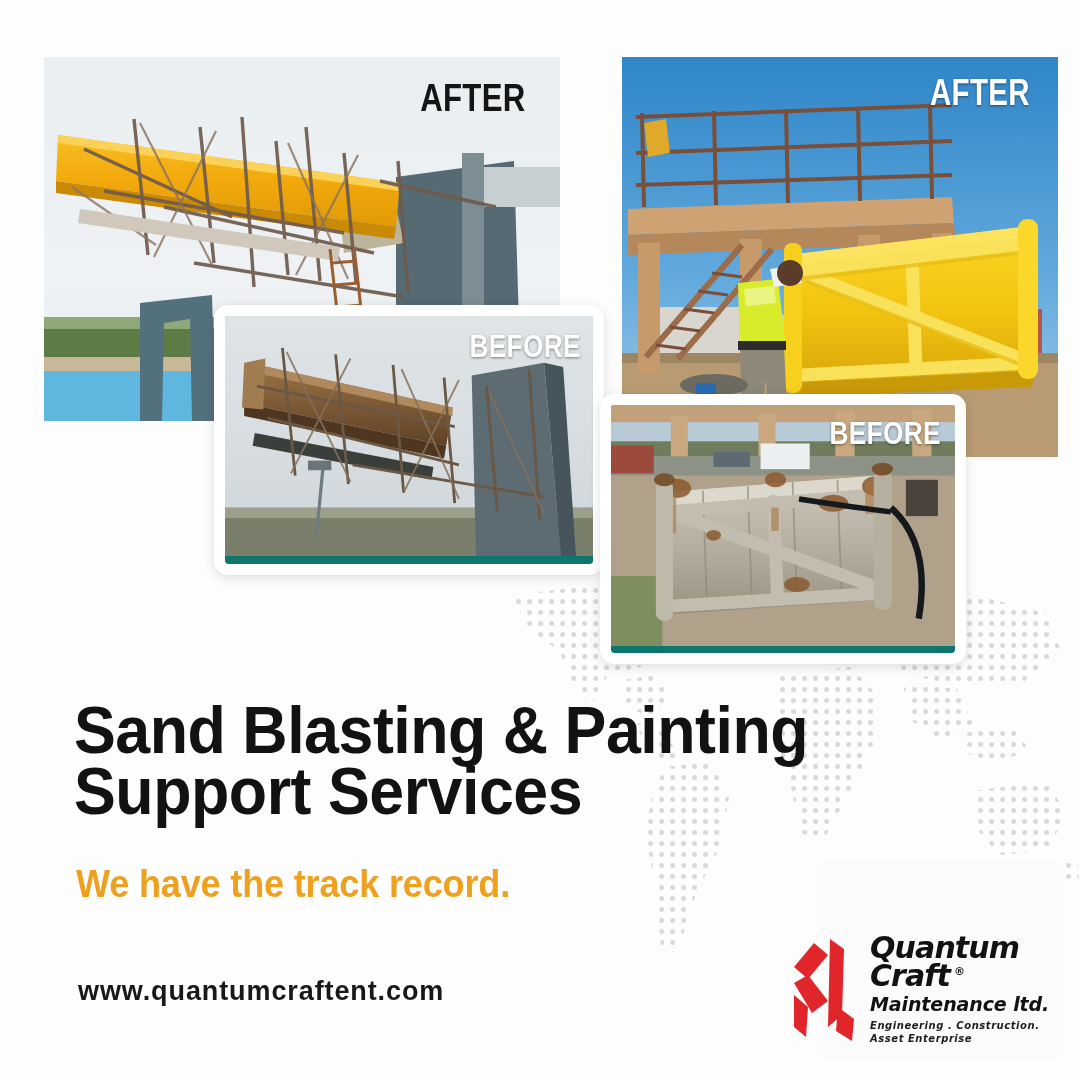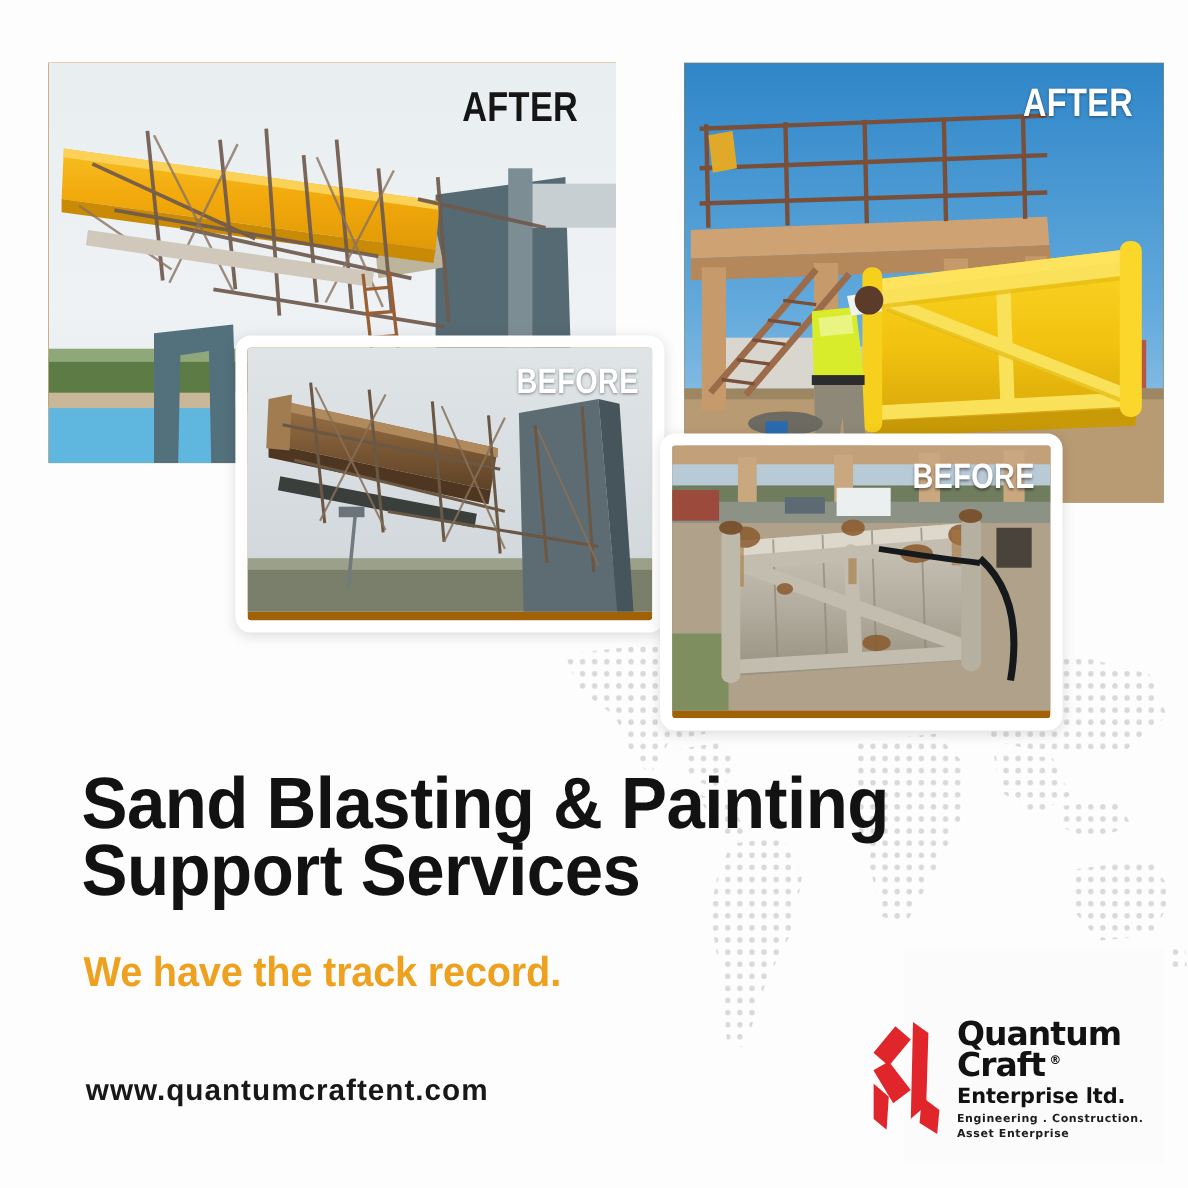--- a/index.html
+++ b/index.html
@@ -10,21 +10,21 @@
     font-family:"Liberation Sans",sans-serif;
     position:relative;
   }
   .canvas{position:absolute;inset:0;width:1080px;height:1080px;overflow:hidden;background:#fdfdfd;}
 
   
   .dotmap{position:absolute;left:505px;top:555px;width:575px;height:400px;pointer-events:none;}
   .dotmap svg{display:block;width:100%;height:100%;}
 
   
-  .photo{position:absolute;overflow:hidden;background:#a16207;}
+  .photo{position:absolute;overflow:hidden;background:#0f766e;}
   .photo .scene{position:absolute;inset:0;}
   .photo .tag{
     position:absolute;font-family:"Liberation Sans Narrow","Liberation Sans",sans-serif;
     font-weight:700;letter-spacing:.4px;line-height:1;
     transform:scaleX(.82);transform-origin:right center;white-space:nowrap;
   }
   .tag.dark{color:#151515;}
   .tag.light{color:#ffffff;text-shadow:0 1px 3px rgba(0,0,0,.45);}
 
   
@@ -68,21 +68,21 @@
     letter-spacing:-.2px;transform:scaleX(.95);transform-origin:left top;white-space:nowrap;
   }
   .website{
     position:absolute;left:78px;top:976px;
     font-family:"Liberation Sans",sans-serif;font-weight:700;
     color:#181818;font-size:27px;letter-spacing:.9px;white-space:nowrap;
   }
 
   
   .logo-plate{position:absolute;left:822px;top:862px;width:236px;height:196px;background:#fbfbfb;}
-  .logo{position:absolute;left:794px;top:925px;width:276px;height:120px;display:flex;align-items:flex-start;}
+  .logo{position:absolute;left:794px;top:925px;width:276px;height:120px;display:flex;align-items:flex-end;font-style:italic;}
   .logo-mark{width:66px;height:110px;flex:0 0 66px;margin-right:10px;}
   .logo-mark svg{display:block;width:100%;height:100%;}
   .logo-text{padding-top:2px;}
   .logo-word{
     font-family:"DejaVu Sans","Liberation Sans",sans-serif;font-weight:700;
     color:#121212;font-size:30px;line-height:.92;letter-spacing:-.9px;
   }
   .logo-word.l2{position:relative;display:inline-block;}
   .logo-reg{font-size:11px;font-weight:600;vertical-align:super;margin-left:4px;letter-spacing:0;}
   .logo-ent{
@@ -447,19 +447,19 @@
           <path d="M36 4 L50 14 L48 80 L34 92 Z"></path>
           <path d="M44 72 L60 84 L58 106 L42 96 Z"></path>
         </g>
       </svg>
     </div>
     <div class="logo-text">
       <div class="logo-word">Quantum</div>
       <div class="logo-word l2">
         <span>Craft</span><span class="logo-reg">®</span>
       </div>
-      <div class="logo-ent">Enterprise ltd.</div>
+      <div class="logo-ent">Maintenance ltd.</div>
       <div class="logo-sub">Engineering . Construction.</div>
       <div class="logo-sub" style="margin-top:0">Asset Enterprise</div>
     </div>
   </div>
 
 </div>
 
 </body></html>

